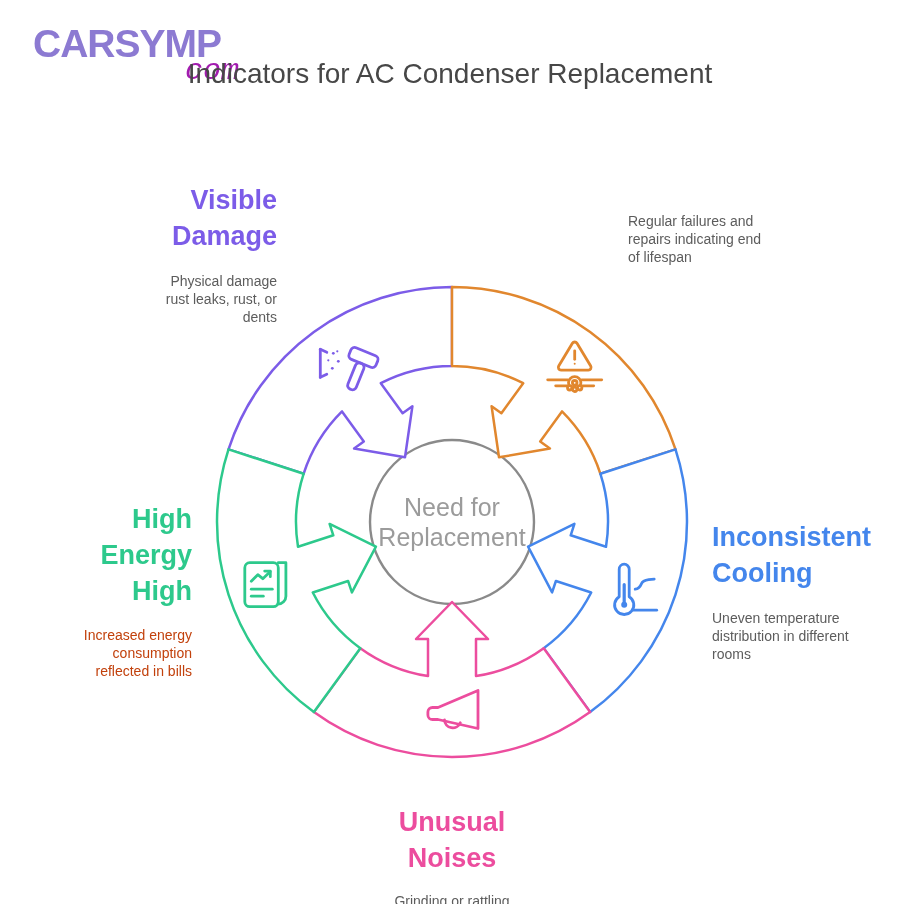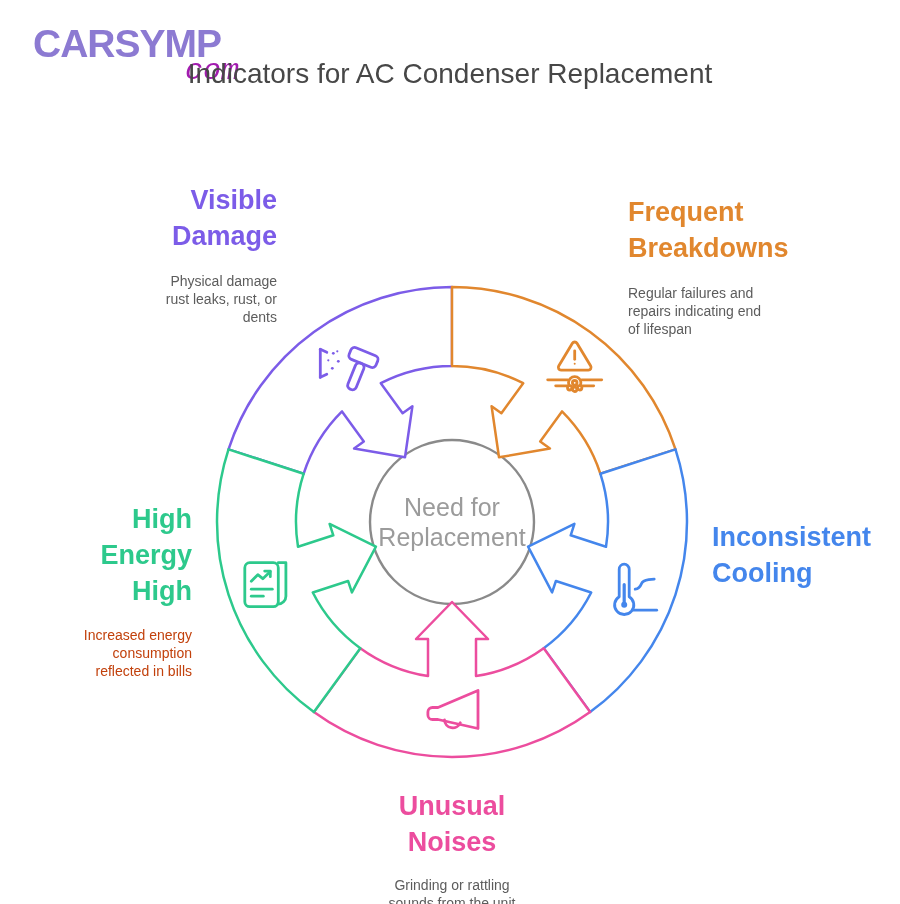--- a/index.html
+++ b/index.html
@@ -43,21 +43,21 @@
 
   .pos-fb{top:194px;left:628px;width:200px;text-align:left;}
   .pos-fb .seg-heading{width:170px;}
   .pos-fb .seg-desc{width:140px;}
 
   .pos-ic{top:519px;left:712px;width:190px;text-align:left;}
   .pos-ic .seg-heading{width:182px;}
   .pos-ic .seg-desc{width:142px;}
 
   .pos-un{top:788px;left:358px;width:188px;text-align:center;}
-  .pos-un .seg-heading{width:132px;margin:0 auto;}
+  .pos-un .seg-heading{width:132px;margin:16px auto;}
   .pos-un .seg-desc{width:162px;margin:16px auto 0;}
 
   .pos-heb{top:501px;right:708px;width:160px;text-align:right;}
   .pos-heb .seg-heading{width:104px;margin-left:auto;}
   .pos-heb .seg-desc{width:128px;margin-left:auto;margin-top:17px;}
 </style>
 </head>
 <body>
 
 <svg id="wheel" viewBox="0 0 900 904">
@@ -125,26 +125,26 @@
 </header>
 
 <div class="center-label" style="color: rgb(155, 155, 155);">Need for Replacement</div>
 
 <div class="seg-label pos-vd">
   <div class="seg-heading" style="color: rgb(124, 92, 232);">Visible Damage</div>
   <div class="seg-desc" style="color: rgb(92, 92, 92);">Physical damage rust leaks, rust, or dents</div>
 </div>
 
 <div class="seg-label pos-fb">
-  <div class="seg-heading" style="color: rgb(225, 135, 46);">Frequent Breakdowns</div>
   <div class="seg-desc" style="color: rgb(92, 92, 92);">Regular failures and repairs indicating end of lifespan</div>
 </div>
 
 <div class="seg-label pos-ic">
   <div class="seg-heading" style="color: rgb(68, 134, 236);">Inconsistent Cooling</div>
+  <div class="seg-desc" style="color: rgb(92, 92, 92);">Uneven temperature distribution in different rooms</div>
 </div>
 
 <div class="seg-label pos-un">
   <div class="seg-heading" style="color: rgb(236, 77, 158);">Unusual Noises</div>
   <div class="seg-desc" style="color: rgb(92, 92, 92);">Grinding or rattling sounds from the unit</div>
 </div>
 
 <div class="seg-label pos-heb">
   <div class="seg-heading" style="color: rgb(45, 201, 140);">High Energy High</div>
   <div class="seg-desc" style="color: #c2410c;">Increased energy consumption reflected in bills</div>

